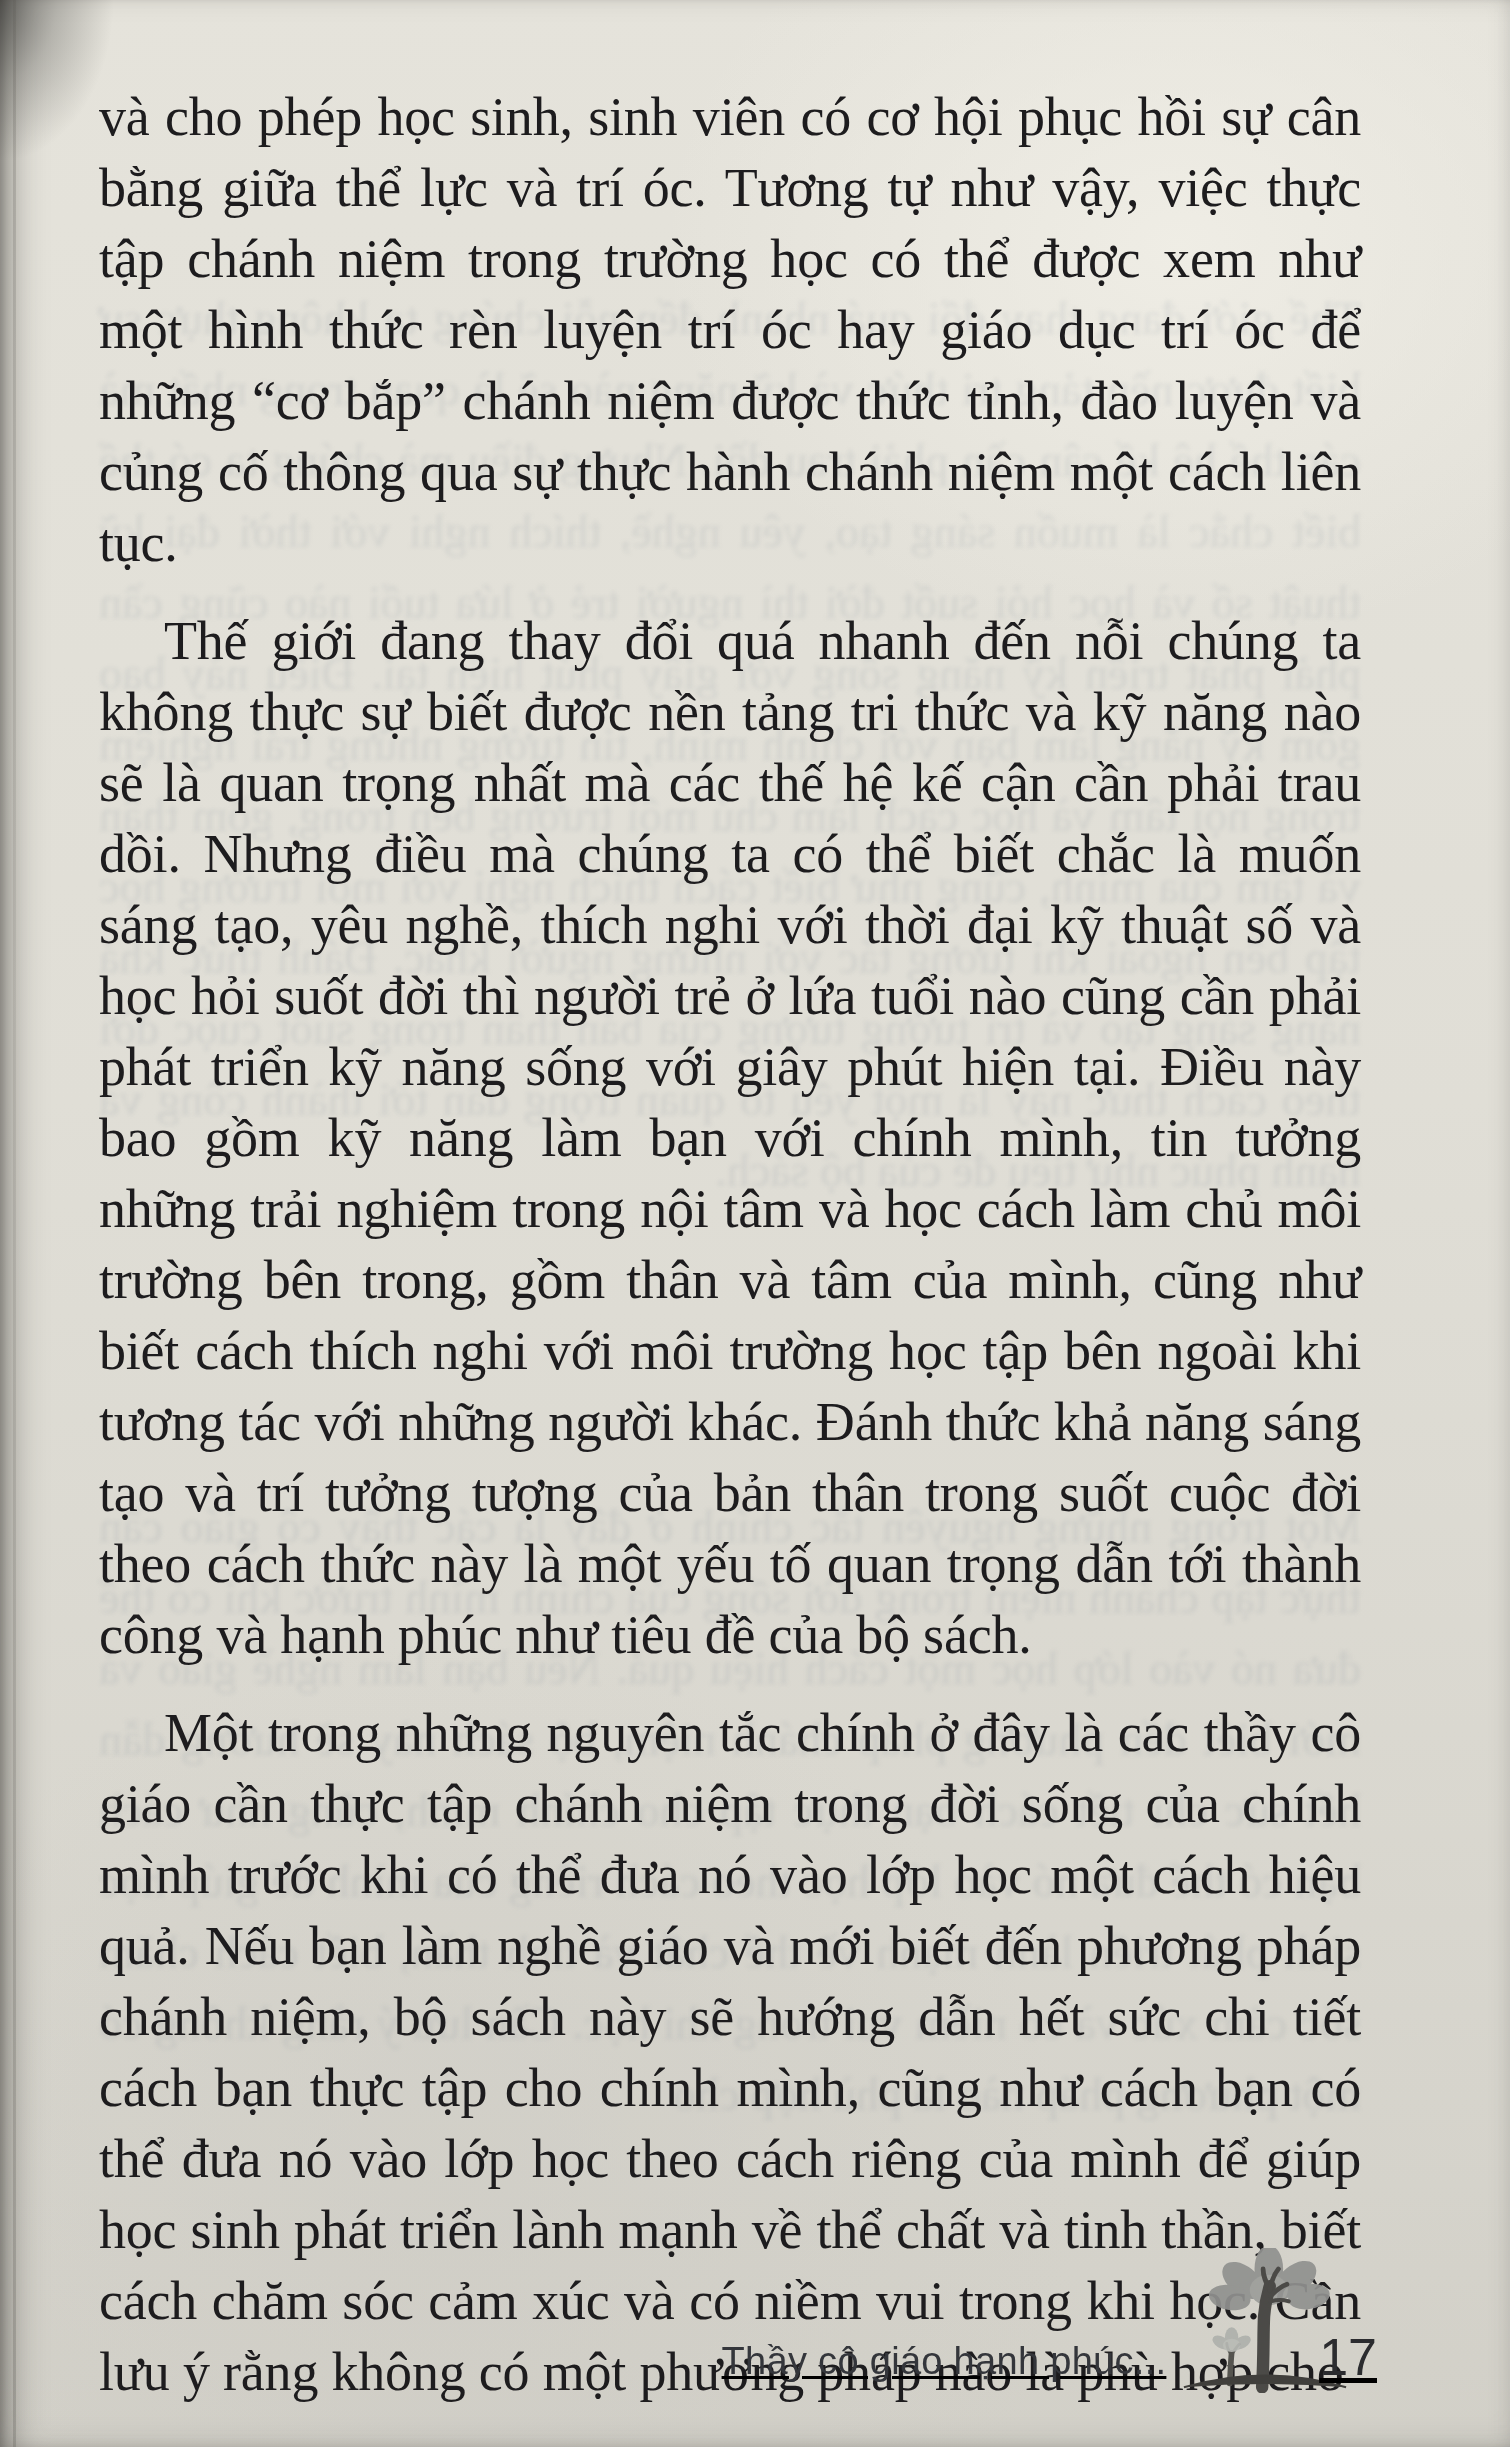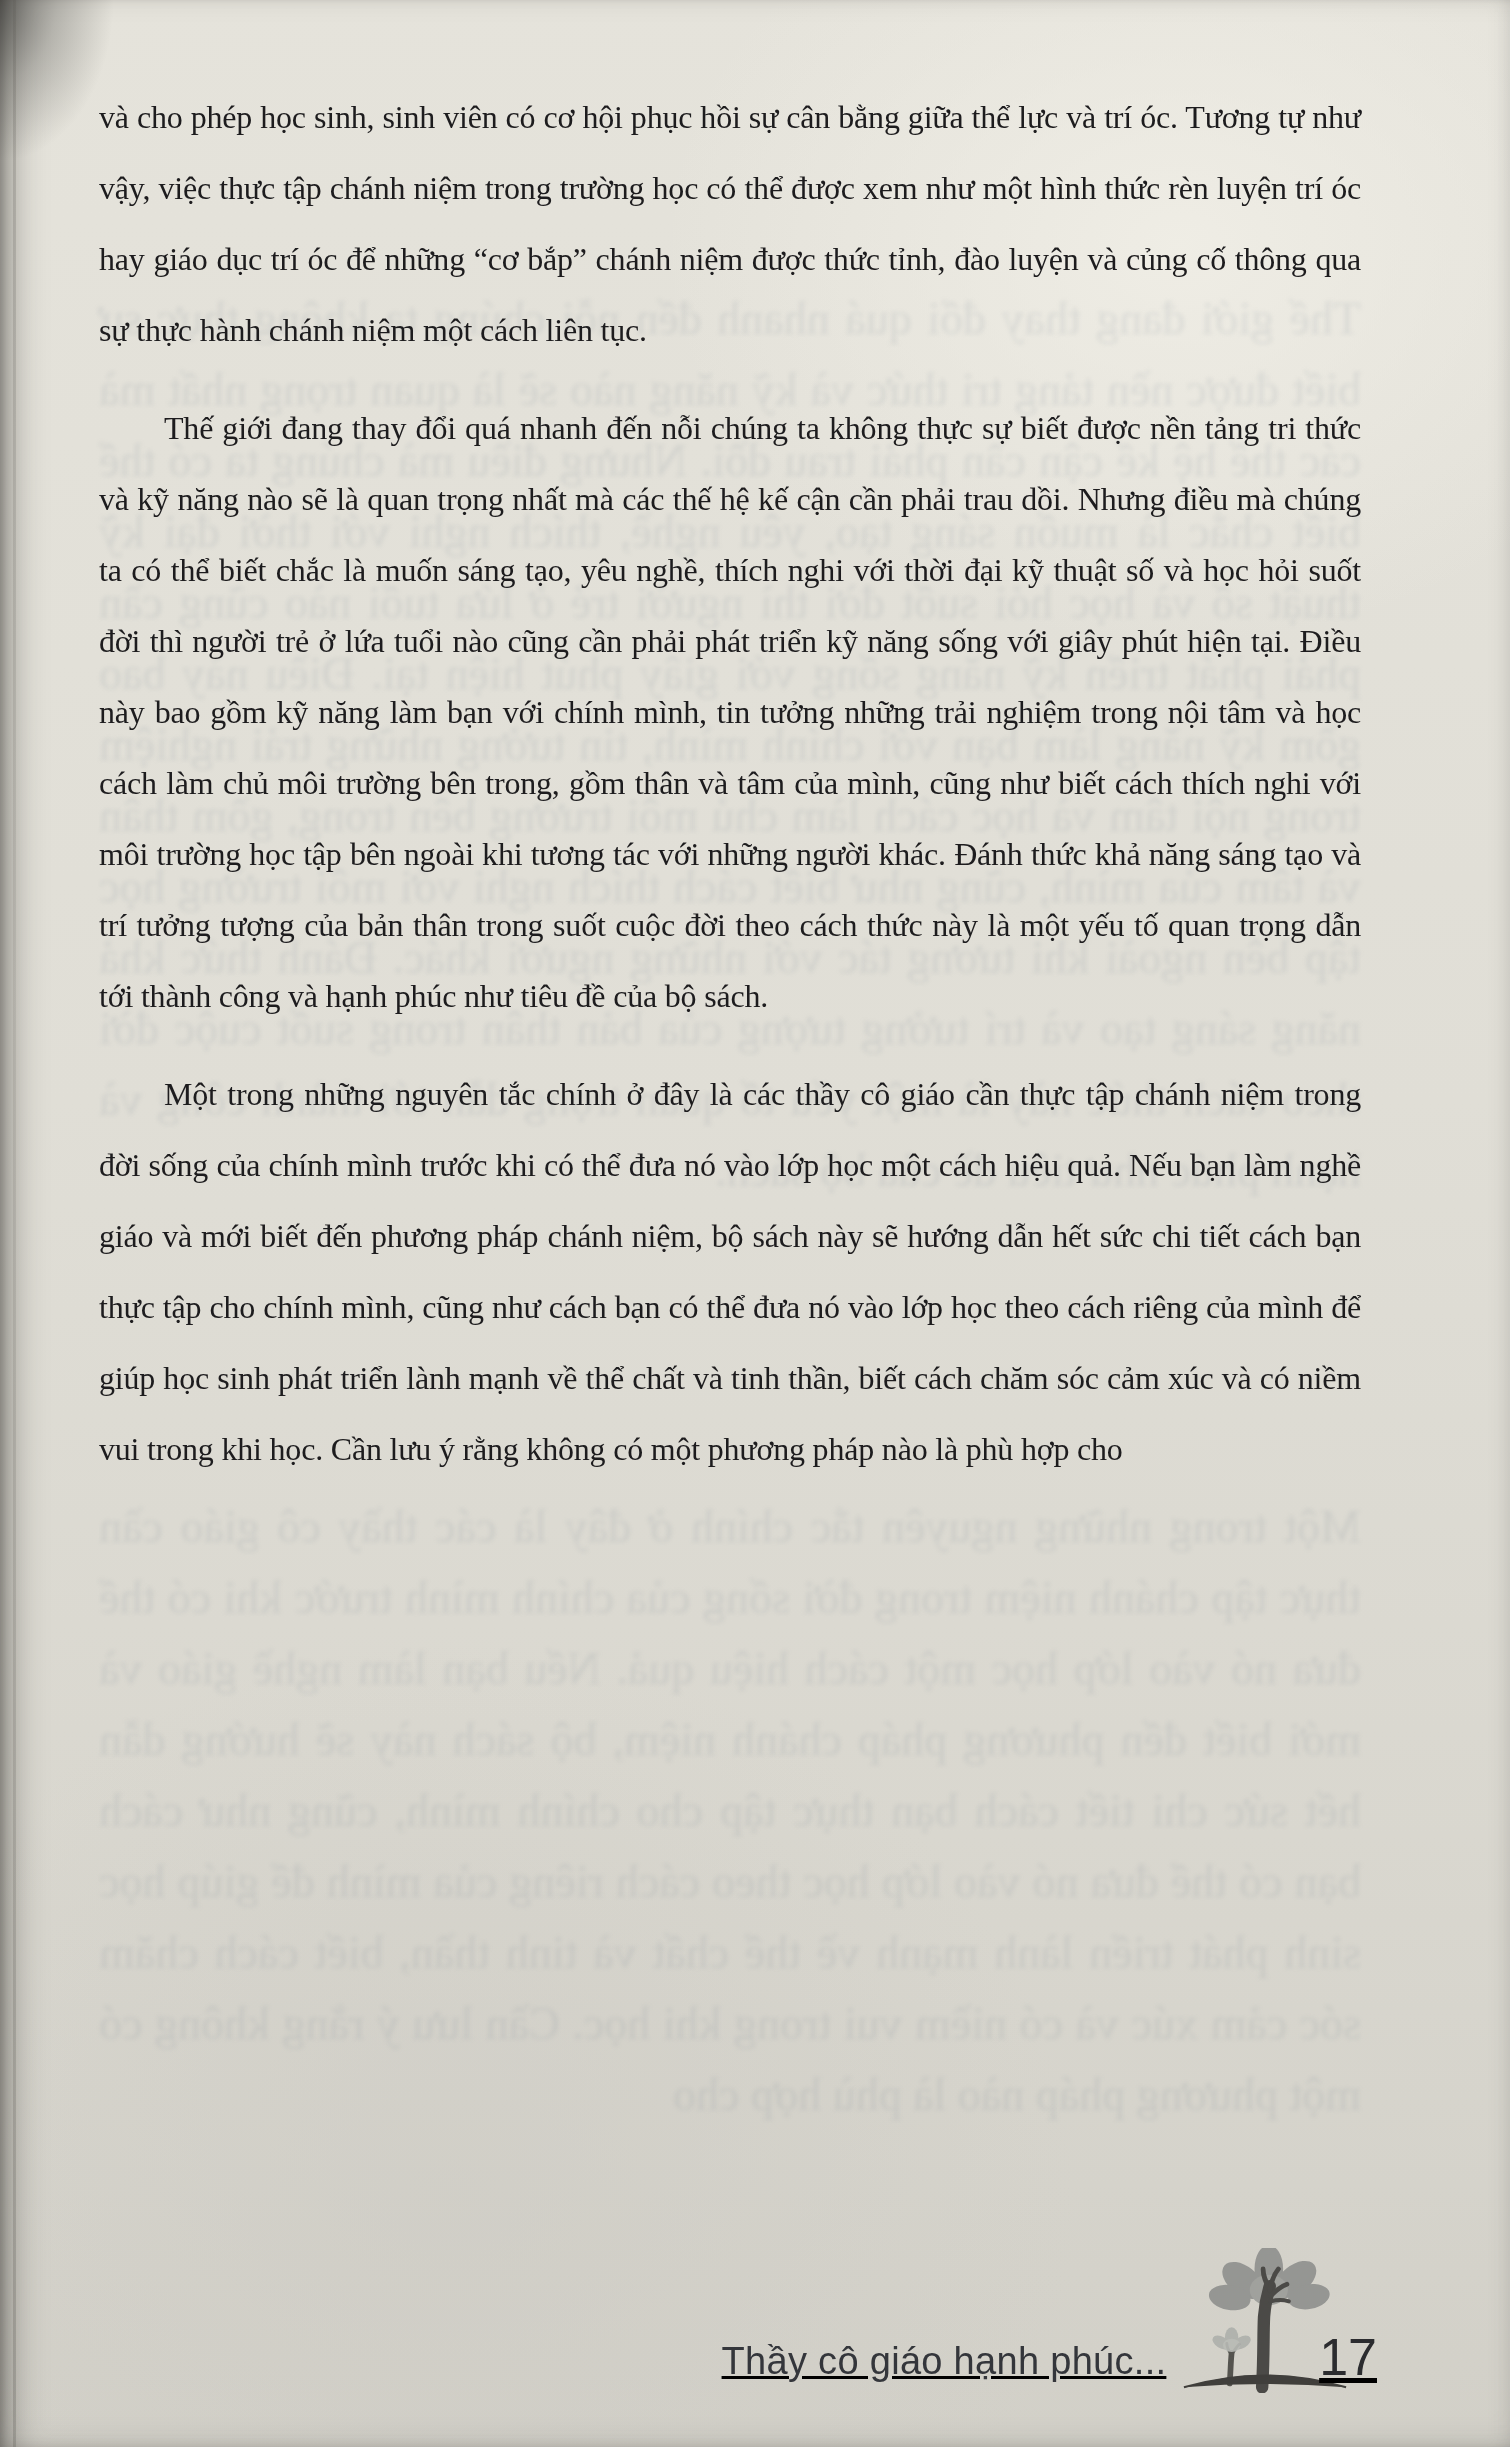--- a/index.html
+++ b/index.html
@@ -46,21 +46,21 @@
   }
   .ghost-a { position: absolute; top: 283px; left: 0; right: 0; }
   .ghost-b { position: absolute; top: 1491px; left: 0; right: 0; }
 
   .text-block {
     position: absolute;
     left: 99px;
     top: 82px;
     width: 1262px;
     color: #1d1c1e;
-    font-size: 32px;
+    font-size: 54px;
     line-height: 71px;
     letter-spacing: -0.2px;
     text-align: justify;
   }
   .text-block p { margin: 0; }
   .text-block p + p { margin-top: 27px; font-family: Liberation Serif, serif; }
   .text-block p.indent { text-indent: 65px; }
 
   .page-footer {
     position: absolute;

